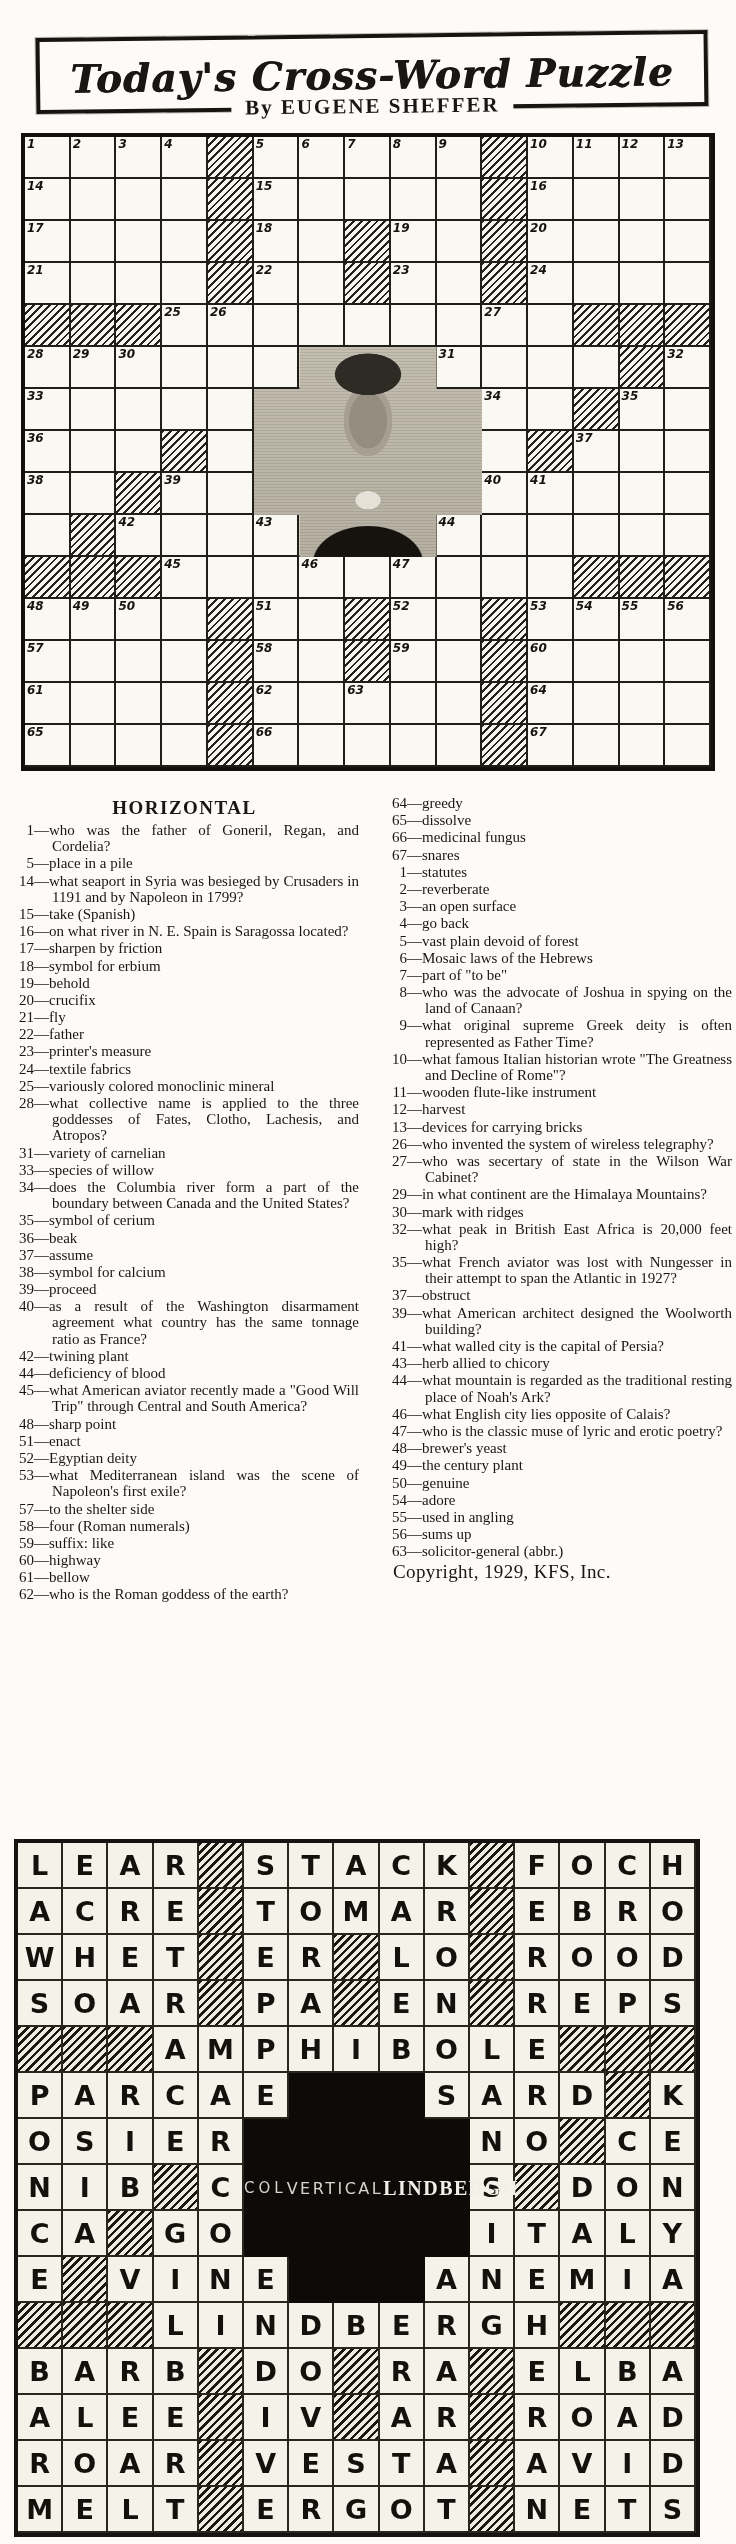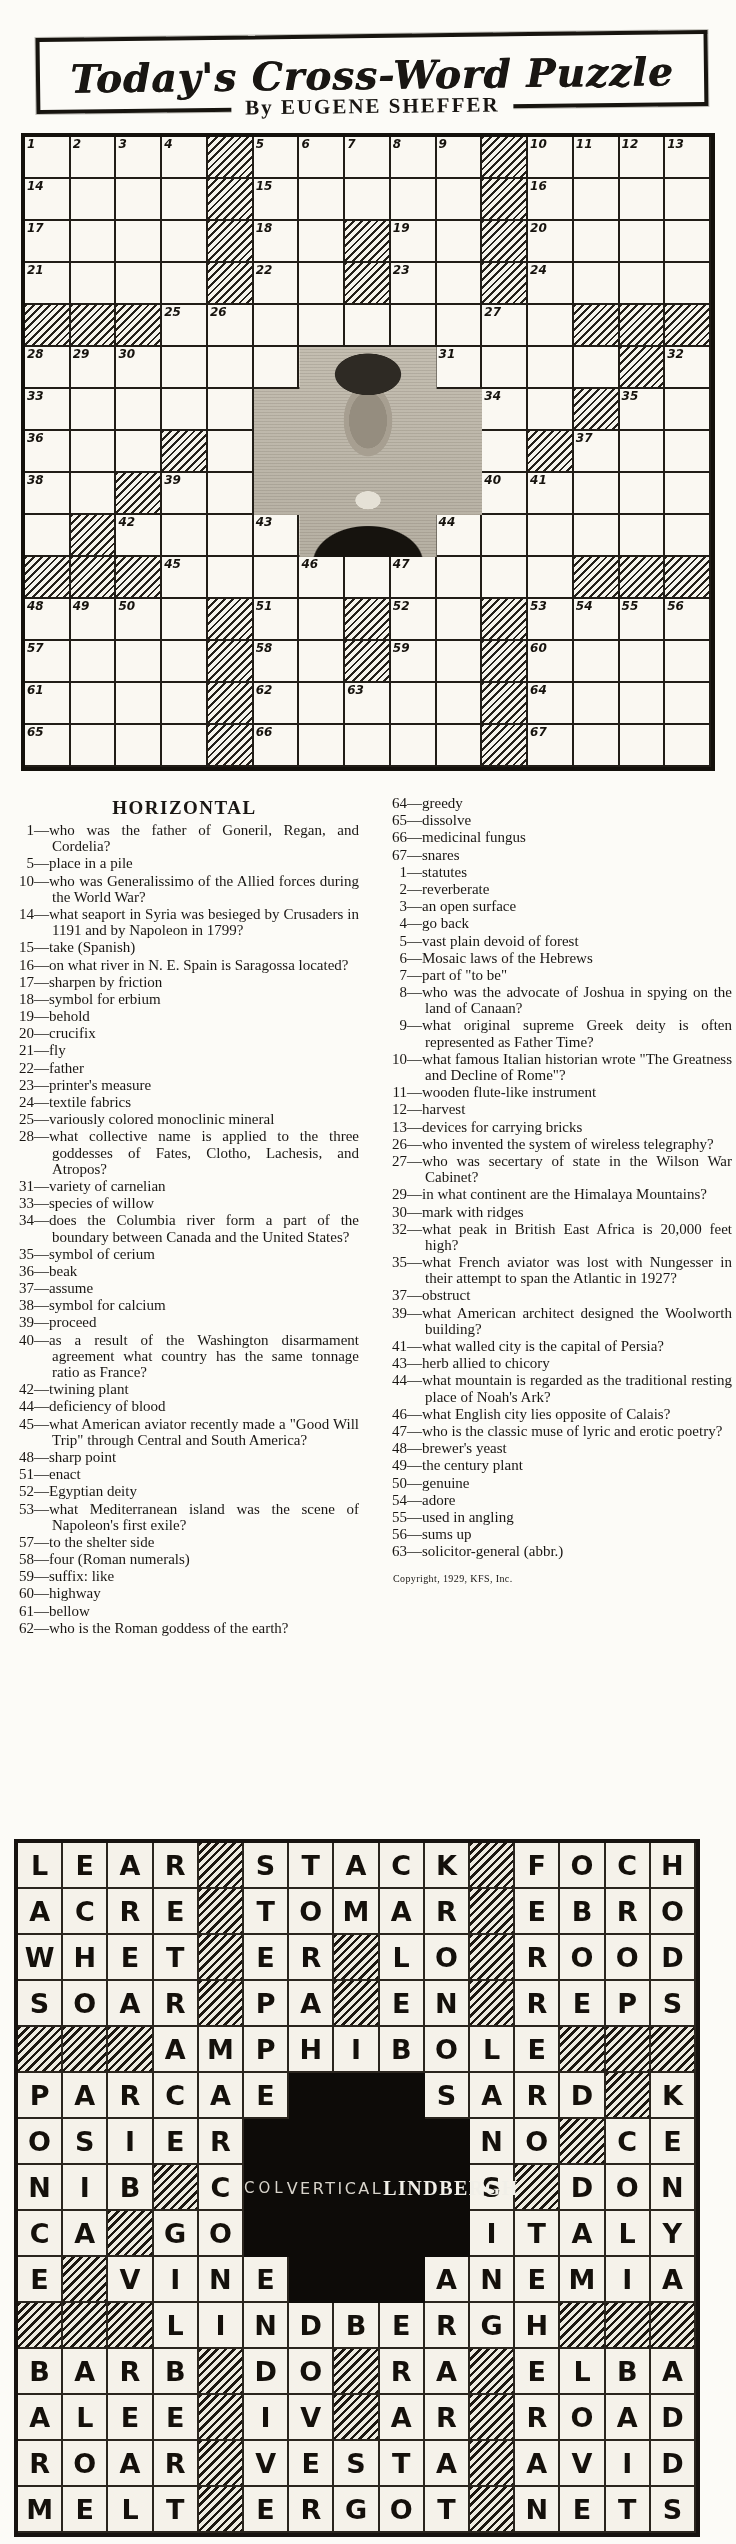--- a/index.html
+++ b/index.html
@@ -40,21 +40,21 @@
       linear-gradient(#c4beb1,#b6b0a3);}
 
   
   .clues{display:flex;gap:24px;margin:24px 4px 0 10px;height:992px;overflow:hidden;}
   .ccol{width:354px;}
   .chead{text-align:center;font-weight:700;font-size:19px;letter-spacing:1.5px;
          margin:2px 0 3px;}
   .clue{font-size:15px;line-height:1.08;text-align:justify;
         padding-left:42px;text-indent:-42px;margin-bottom:1px;}
   .cn{display:inline-block;width:24px;text-align:right;text-indent:0;}
-  .copyright{font-size:10px;padding-left:10px;margin-top:14px;letter-spacing:.4px;}
+  .copyright{font-size:19px;padding-left:10px;margin-top:2px;letter-spacing:.4px;}
 
   
   .sgrid{position:relative;width:678px;height:690px;margin:52px 0 0 14px;
          border:4px solid #171310;display:grid;
          grid-template-columns:repeat(15,1fr);grid-template-rows:repeat(15,1fr);
          background:#f5f2ea;}
   .sgrid .cell{border-right:2px solid #2a251e;border-bottom:2px solid #2a251e;
                box-sizing:border-box;display:flex;align-items:center;justify-content:center;}
   .sl{font:700 27px "DejaVu Sans",sans-serif;color:#14100b;}
   .b2{background:repeating-linear-gradient(135deg,#1c1711 0 2.5px,#eeebe1 2.5px 6px);}
@@ -442,21 +442,20 @@
       <div class="cell"></div>
       <div class="photo"></div>
     </div>
 
   <div class="clues">
     <div class="ccol">
       <div class="chead">HORIZONTAL</div>
       <div>
           <div class="clue"><span class="cn">1</span>—who was the father of Goneril, Regan, and Cordelia?</div>
           <div class="clue"><span class="cn">5</span>—place in a pile</div>
-          <div class="clue"><span class="cn">10</span>—who was Generalissimo of the Allied forces during the World War?</div>
           <div class="clue"><span class="cn">14</span>—what seaport in Syria was besieged by Crusaders in 1191 and by Napoleon in 1799?</div>
           <div class="clue"><span class="cn">15</span>—take (Spanish)</div>
           <div class="clue"><span class="cn">16</span>—on what river in N. E. Spain is Saragossa located?</div>
           <div class="clue"><span class="cn">17</span>—sharpen by friction</div>
           <div class="clue"><span class="cn">18</span>—symbol for erbium</div>
           <div class="clue"><span class="cn">19</span>—behold</div>
           <div class="clue"><span class="cn">20</span>—crucifix</div>
           <div class="clue"><span class="cn">21</span>—fly</div>
           <div class="clue"><span class="cn">22</span>—father</div>
           <div class="clue"><span class="cn">23</span>—printer's measure</div>

